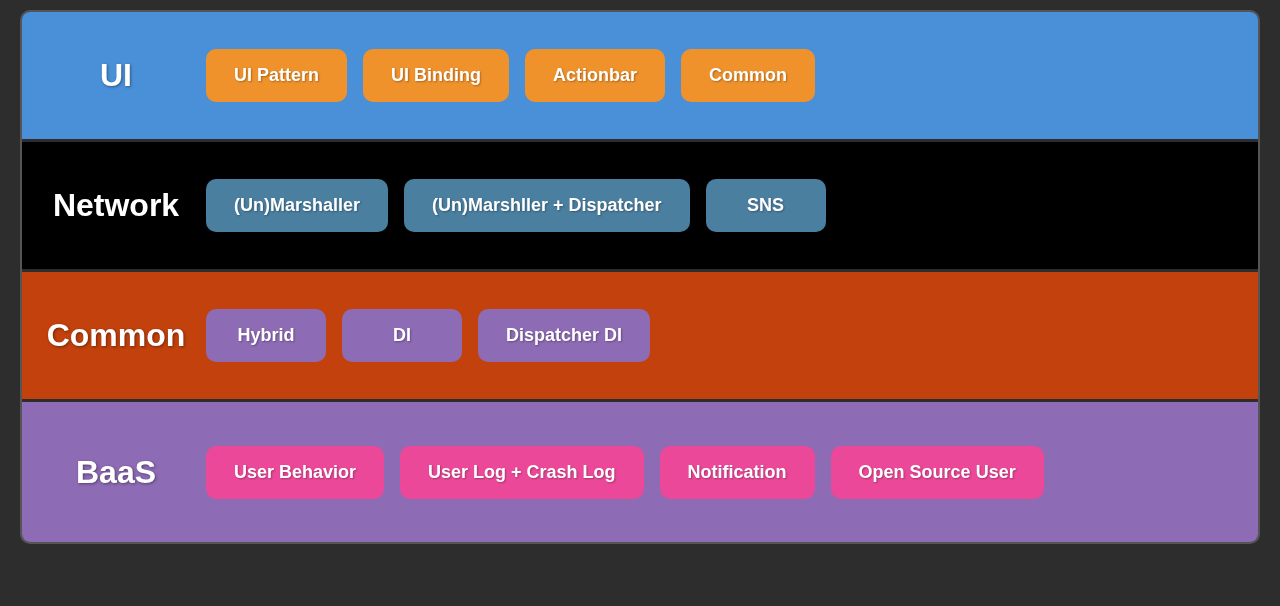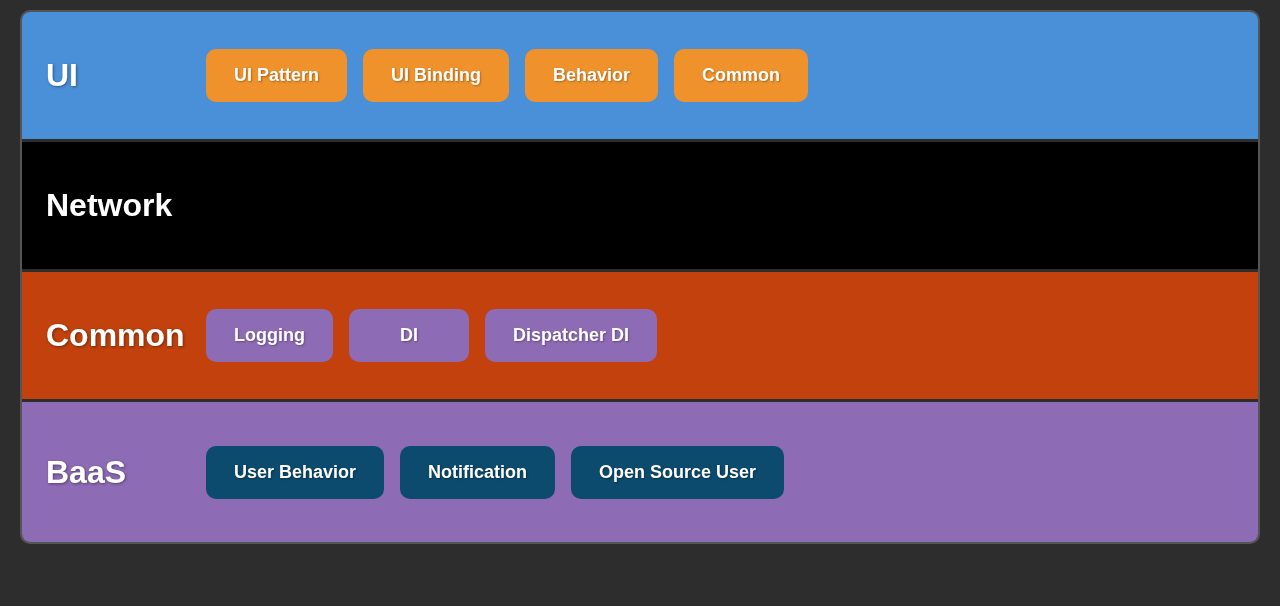--- a/index.html
+++ b/index.html
@@ -27,20 +27,21 @@
     .layer:last-child {
       border-bottom: none;
     }
     .layer-label {
       font-size: 32px;
       font-weight: bold;
       color: white;
       min-width: 160px;
       padding-right: 20px;
       text-shadow: 1px 1px 3px rgba(0,0,0,0.4);
+      text-align: center;
     }
     .layer-items {
       display: flex;
       flex-wrap: wrap;
       gap: 16px;
       align-items: center;
     }
     .item-btn {
       border: none;
       border-radius: 10px;
@@ -76,48 +77,55 @@
     }
     .layer-common .item-btn {
       background: #8e6bb5;
     }
     
     .layer-baas {
       background: #8e6bb5;
       min-height: 140px;
     }
     .layer-baas .item-btn {
-      background: #0c4a6e;
+      background: #ec4899;
     }
   </style>
 </head>
 <body>
 
 <div class="diagram" id="diagram-container">
 <div class="layer layer-ui">
       <span class="layer-label">UI</span>
       <div class="layer-items">
         <button class="item-btn">UI Pattern</button>
         <button class="item-btn">UI Binding</button>
-        <button class="item-btn">Behavior</button>
+        <button class="item-btn">Actionbar</button>
         <button class="item-btn">Common</button>
       </div>
     </div>
     <div class="layer layer-network">
       <span class="layer-label">Network</span>
+      <div class="layer-items">
+        <button class="item-btn">(Un)Marshaller</button>
+        <button class="item-btn">(Un)Marshller + Dispatcher</button>
+        <button class="item-btn">SNS</button>
+      </div>
     </div>
     <div class="layer layer-common">
       <span class="layer-label">Common</span>
       <div class="layer-items">
-        <button class="item-btn">Logging</button>
+        <button class="item-btn">Hybrid</button>
         <button class="item-btn">DI</button>
         <button class="item-btn">Dispatcher DI</button>
       </div>
     </div>
     <div class="layer layer-baas">
       <span class="layer-label">BaaS</span>
       <div class="layer-items">
         <button class="item-btn">User Behavior</button>
+        <button class="item-btn">User Log +
+Crash Log</button>
         <button class="item-btn">Notification</button>
         <button class="item-btn">Open Source User</button>
       </div>
     </div>
   </div>
 
 </body></html>

